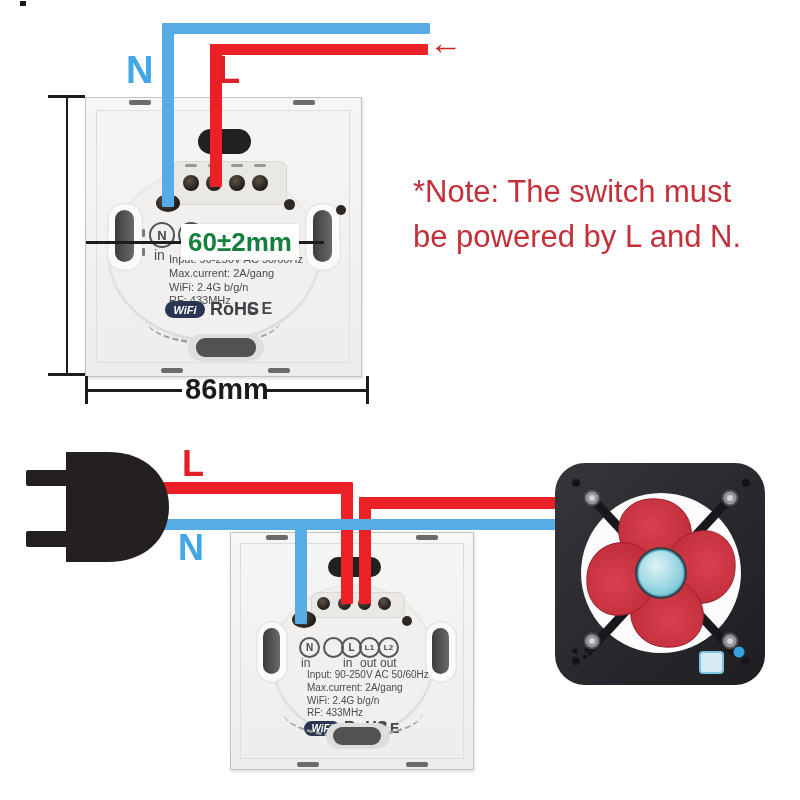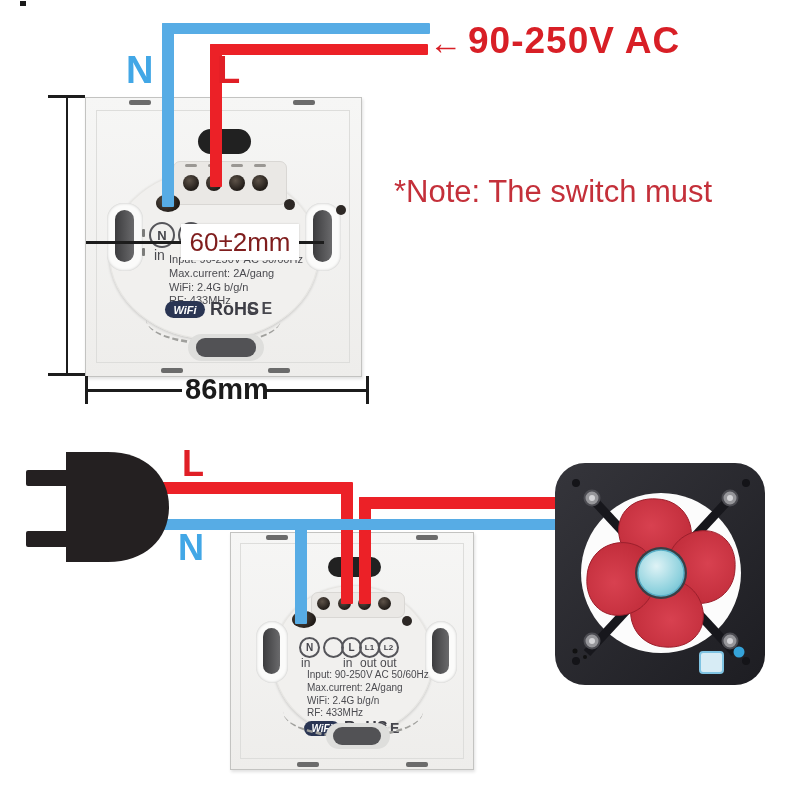--- a/index.html
+++ b/index.html
@@ -7,21 +7,21 @@
          font-family:"Liberation Sans", sans-serif;}
   .abs{position:absolute;}
   .wire{position:absolute;border-radius:1px;}
   .wire.red{background:#ec2127;}
   .wire.blue{background:#57ace5;}
   .z5{z-index:5}.z6{z-index:6}.z7{z-index:7}
   .biglbl{position:absolute;font-weight:bold;font-size:38px;line-height:1;z-index:8;}
   .lbl-red{color:#e01f26;} .lbl-blue{color:#42a7e6;}
   .power-lbl{position:absolute;font-weight:bold;font-size:37px;color:#d81f26;line-height:1;z-index:8;letter-spacing:1px;}
   .arrow{position:absolute;font-weight:bold;font-size:33px;color:#d81f26;line-height:1;z-index:8;}
-  .note{position:absolute;font-size:31px;font-weight:500;color:#c4303a;line-height:1;z-index:8;white-space:nowrap;}
+  .note{position:absolute;font-size:31px;font-weight:500;color:#c4303a;line-height:1;z-index:8;white-space:nowrap;margin-left:19px;}
   .dim-text{position:absolute;font-weight:bold;color:#1b1b1b;line-height:1.0;z-index:4;}
   .dim-line{position:absolute;background:#1c1c1c;z-index:3;}
   .panel{position:absolute;background:linear-gradient(180deg,#f6f6f5,#eeedeb);border:1px solid #c3c3c1;
          box-shadow:1px 2px 3px rgba(0,0,0,0.12);z-index:1;}
   .panel-inner{position:absolute;border:1px solid #dddddb;}
   .notch{position:absolute;background:#6b6b6b;border-radius:2px;height:5px;}
   .oval-slot{position:absolute;background:#212121;border-radius:14px;}
   .module{position:absolute;background:#f1f0ee;border-radius:50%;box-shadow:0 1px 3px rgba(0,0,0,0.18), inset 0 0 0 1px #e6e5e2;}
   .tblock{position:absolute;background:#eae8e5;border:1px solid #d9d7d4;border-radius:7px;}
   .hole{position:absolute;background:radial-gradient(circle at 40% 35%,#5d5248,#211c18 70%);border-radius:50%;}
@@ -33,43 +33,43 @@
          display:flex;align-items:center;justify-content:center;background:transparent;}
   .tsub{position:absolute;color:#4b4b50;}
   .spec{position:absolute;color:#4b4b50;white-space:nowrap;}
   .wifi-pill{position:absolute;background:#2a3553;color:#ffffff;border-radius:9px;
              font-weight:bold;font-style:italic;display:flex;align-items:center;justify-content:center;}
   .rohs{position:absolute;font-weight:bold;color:#3c3c44;}
   .ce{position:absolute;font-weight:bold;color:#47474e;letter-spacing:3px;}
   .dasharc{position:absolute;border:none;border-bottom:3px dashed #a0a09d;border-radius:50%;}
   .tabwrap{position:absolute;background:#dededc;border-radius:14px;}
   .tab{position:absolute;background:#525255;border-radius:9px;}
-  .dimlabel{position:absolute;background:#ffffff;color:#7f1d1d;font-weight:normal;
+  .dimlabel{position:absolute;background:#ffffff;color:#15803d;font-weight:bold;
             display:flex;align-items:center;justify-content:center;z-index:4;box-shadow:0 0 2px rgba(0,0,0,0.15);}
   .tick{position:absolute;background:#7c7c7a;border-radius:1px;}
   .artifact{position:absolute;left:20px;top:1px;width:6px;height:5px;background:#1a1a1a;}
 </style>
 </head>
 <body>
 
 <div class="stage">
 
   <div class="artifact"></div>
 
   <div class="wire blue z5" style="left:162px;top:23px;width:268px;height:11px"></div>
   <div class="wire blue z5" style="left:162px;top:23px;width:12px;height:184px"></div>
   <div class="wire red z5" style="left:210px;top:44px;width:218px;height:11px"></div>
   <div class="wire red z5" style="left:210px;top:44px;width:12px;height:143px"></div>
 
   <div class="biglbl lbl-blue" style="left:126px;top:51px">N</div>
   <div class="biglbl lbl-red" style="left:217px;top:51px">L</div>
   <div class="arrow" style="left:429px;top:26px">←</div>
-  <div class="power-lbl" style="left:468px;top:22px">90-250V AC</div>
 
   <div class="note" style="left:394px;top:176px">*Note: The switch must</div>
+  <div class="note" style="left:394px;top:221px">be powered by L and N.</div>
 
   <div class="dim-line" style="left:66px;top:97px;width:2px;height:278px"></div>
   <div class="dim-line" style="left:48px;top:95px;width:37px;height:3px"></div>
   <div class="dim-line" style="left:48px;top:373px;width:37px;height:3px"></div>
 
   <div class="dim-line" style="left:85px;top:376px;width:3px;height:28px"></div>
   <div class="dim-line" style="left:366px;top:376px;width:3px;height:28px"></div>
   <div class="dim-line" style="left:87px;top:389px;width:95px;height:3px"></div>
   <div class="dim-line" style="left:264px;top:389px;width:102px;height:3px"></div>
   <div class="dim-text" style="left:185px;top:375px;font-size:29px">86mm</div>

